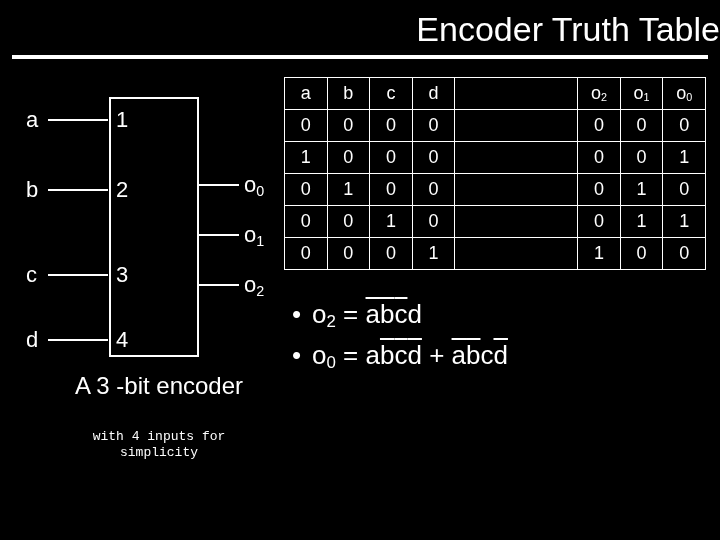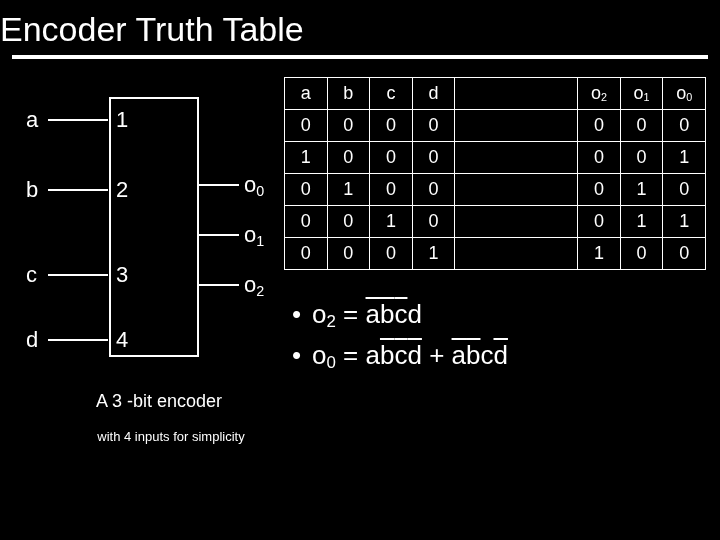--- a/index.html
+++ b/index.html
@@ -5,21 +5,21 @@
   * { box-sizing: border-box; margin: 0; padding: 0; }
   body {
     width: 720px; height: 540px;
     background: #000;
     color: #fff;
     font-family: Arial, Helvetica, sans-serif;
     position: relative;
     overflow: hidden;
   }
   .title {
-    text-align: left;
+    text-align: right;
     font-size: 34px;
     padding-top: 10px;
     padding-bottom: 6px;
   }
   .rule {
     border-bottom: 4px solid #fff;
     margin: 0 12px 18px 12px;
   }
   .content {
     display: flex;
@@ -49,25 +49,25 @@
   .pin-out-wire {
     position: absolute; left: 185px; width: 40px;
     border-top: 2px solid #fff; height: 0;
   }
   .pin-out {
     position: absolute; left: 230px; font-size: 22px;
   }
   .pin-out sub, .eqs sub { font-size: 0.65em; vertical-align: -4px; }
   .caption {
     position: absolute; top: 295px; left: 50px; width: 190px;
-    text-align: center; font-size: 18px; line-height: 1.2; margin-top: 19px;
+    text-align: center; font-size: 24px; line-height: 1.2;
   }
   .caption-small {
-    position: absolute; top: 352px; left: 72px; width: 170px;
-    text-align: center; font-size: 13px; line-height: 1.25;
+    position: absolute; top: 352px; left: 60px; width: 170px;
+    text-align: center; font-size: 13px; line-height: 1.25; font-family: Liberation Mono, monospace;
   }
   
   .right { flex: 1; }
   table {
     border-collapse: collapse;
     width: 100%;
     font-size: 18px;
   }
   th, td {
     border: 1px solid #fff;

